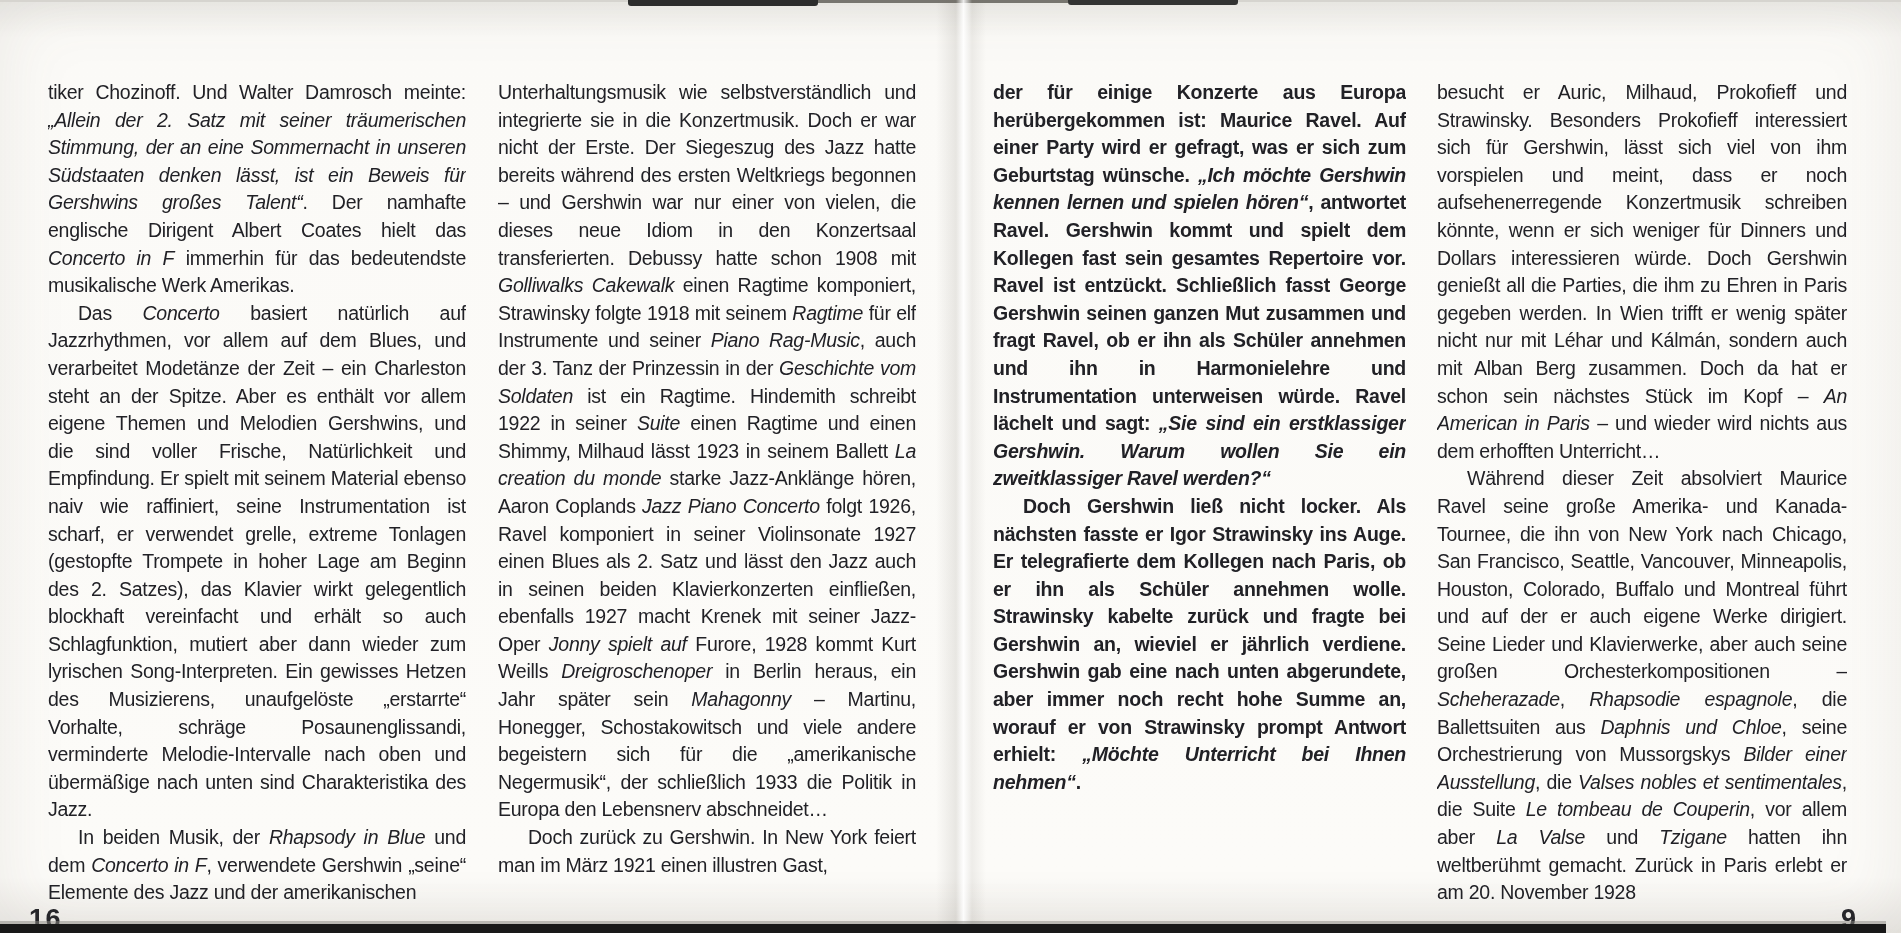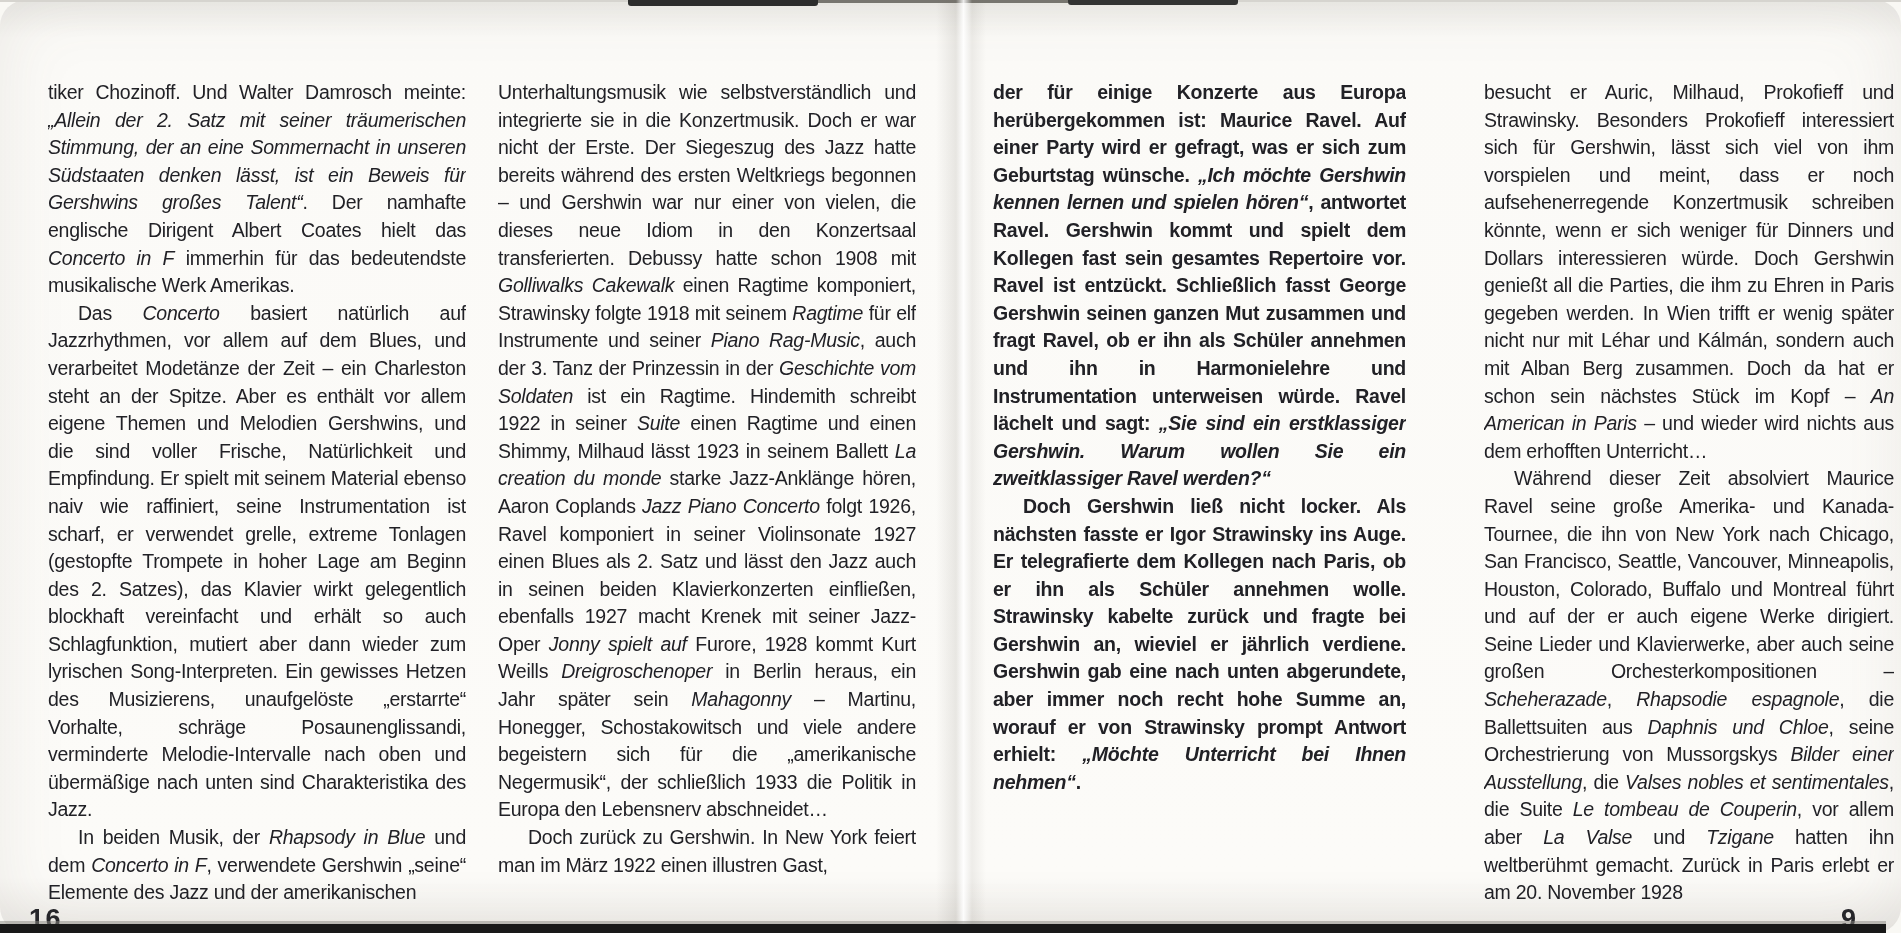--- a/index.html
+++ b/index.html
@@ -5,21 +5,20 @@
   html,body{margin:0;padding:0;}
   body{
     width:1901px;height:933px;position:relative;overflow:hidden;
     background:#f9f8f4;
     font-family:"Liberation Sans", sans-serif;
   }
   .scan{
     position:absolute;inset:0;
     background:linear-gradient(180deg,#eeede9 0%,#fbfaf7 4%,#fcfbf8 94%,#edebe7 100%);
     box-shadow:inset 0 0 70px rgba(95,90,78,0.10);
-    border-radius:26px;
   }
   .fold{
     position:absolute;top:0;left:936px;width:50px;height:100%;
     background:linear-gradient(90deg,rgba(110,105,95,0) 0%,rgba(110,105,95,0.14) 40%,rgba(255,255,255,0.85) 55%,rgba(110,105,95,0.10) 72%,rgba(110,105,95,0) 100%);
   }
   .edge{position:absolute;background:#1c1c1c;}
   .edge-top-line{position:absolute;top:0;left:0;width:100%;height:2px;background:#d6d4cf;}
   .seg1{top:0;left:628px;width:190px;height:6px;border-radius:0 0 3px 3px;background:#2c2c2c;}
   .seg2{top:0;left:818px;width:250px;height:3px;background:#77756f;}
   .seg3{top:0;left:1068px;width:170px;height:5px;border-radius:0 0 3px 3px;background:#333;}
@@ -29,21 +28,21 @@
   .column{
     position:absolute;top:79px;height:822px;overflow:hidden;
     text-align:justify;
     font-size:19.5px;line-height:27.6px;letter-spacing:-0.25px;
     color:#212126;
     hyphens:auto;-webkit-hyphens:auto;
   }
   #col1{left:48px;width:418px;}
   #col2{left:498px;width:418px;}
   #col3{left:993px;width:413px;font-weight:bold;}
-  #col4{left:1484px;width:410px;}
+  #col4{left:1437px;width:410px;}
   .para{margin:0;}
   .para.indent{text-indent:30px;}
   .it{font-style:italic;}
 
   .pagenum{
     position:absolute;top:896px;
     font-size:27px;font-weight:bold;color:#26262a;letter-spacing:1.5px;margin-top:8px;
   }
   #pn-left{left:29px;}
   #pn-right{left:1841px;}
@@ -59,21 +58,21 @@
   <div class="fold"></div>
 
   <div class="column" id="col1">
       <p class="para"><span>tiker Chozinoff. Und Walter Damrosch meinte: </span><span class="it">„Allein der 2. Satz mit seiner träumerischen Stimmung, der an eine Sommernacht in unseren Südstaaten denken lässt, ist ein Beweis für Gershwins großes Talent“</span><span>. Der namhafte englische Dirigent Albert Coates hielt das </span><span class="it">Concerto in F</span><span> immerhin für das bedeutendste musikalische Werk Amerikas.</span></p>
       <p class="para indent"><span>Das </span><span class="it">Concerto</span><span> basiert natürlich auf Jazzrhythmen, vor allem auf dem Blues, und verarbeitet Modetänze der Zeit – ein Charleston steht an der Spitze. Aber es enthält vor allem eigene Themen und Melodien Gershwins, und die sind voller Frische, Natürlichkeit und Empfindung. Er spielt mit seinem Material ebenso naiv wie raffiniert, seine Instrumentation ist scharf, er verwendet grelle, extreme Tonlagen (gestopfte Trompete in hoher Lage am Beginn des 2. Satzes), das Klavier wirkt gelegentlich blockhaft vereinfacht und erhält so auch Schlagfunktion, mutiert aber dann wieder zum lyrischen Song-Interpreten. Ein gewisses Hetzen des Musizierens, unaufgelöste „erstarrte“ Vorhalte, schräge Posaunenglissandi, verminderte Melodie-Intervalle nach oben und übermäßige nach unten sind Charakteristika des Jazz.</span></p>
       <p class="para indent"><span>In beiden Musik, der </span><span class="it">Rhapsody in Blue</span><span> und dem </span><span class="it">Concerto in F</span><span>, verwendete Gershwin „seine“ Elemente des Jazz und der amerikanischen</span></p>
     </div>
 
   <div class="column" id="col2">
       <p class="para"><span>Unterhaltungsmusik wie selbstverständlich und integrierte sie in die Konzertmusik. Doch er war nicht der Erste. Der Siegeszug des Jazz hatte bereits während des ersten Weltkriegs begonnen – und Gershwin war nur einer von vielen, die dieses neue Idiom in den Konzertsaal transferierten. Debussy hatte schon 1908 mit </span><span class="it">Golliwalks Cakewalk</span><span> einen Ragtime komponiert, Strawinsky folgte 1918 mit seinem </span><span class="it">Ragtime</span><span> für elf Instrumente und seiner </span><span class="it">Piano Rag-Music</span><span>, auch der 3. Tanz der Prinzessin in der </span><span class="it">Geschichte vom Soldaten</span><span> ist ein Ragtime. Hindemith schreibt 1922 in seiner </span><span class="it">Suite</span><span> einen Ragtime und einen Shimmy, Milhaud lässt 1923 in seinem Ballett </span><span class="it">La creation du monde</span><span> starke Jazz-Anklänge hören, Aaron Coplands </span><span class="it">Jazz Piano Concerto</span><span> folgt 1926, Ravel komponiert in seiner Violinsonate 1927 einen Blues als 2. Satz und lässt den Jazz auch in seinen beiden Klavierkonzerten einfließen, ebenfalls 1927 macht Krenek mit seiner Jazz-Oper </span><span class="it">Jonny spielt auf</span><span> Furore, 1928 kommt Kurt Weills </span><span class="it">Dreigroschenoper</span><span> in Berlin heraus, ein Jahr später sein </span><span class="it">Mahagonny</span><span> – Martinu, Honegger, Schostakowitsch und viele andere begeistern sich für die „amerikanische Negermusik“, der schließlich 1933 die Politik in Europa den Lebensnerv abschneidet…</span></p>
-      <p class="para indent"><span>Doch zurück zu Gershwin. In New York feiert man im März 1922 einen illustren Gast,</span></p>
+      <p class="para indent"><span>Doch zurück zu Gershwin. In New York feiert man im März 1921 einen illustren Gast,</span></p>
     </div>
 
   <div class="column" id="col3">
       <p class="para"><span>der für einige Konzerte aus Europa herübergekommen ist: Maurice Ravel. Auf einer Party wird er gefragt, was er sich zum Geburtstag wünsche. </span><span class="it">„Ich möchte Gershwin kennen lernen und spielen hören“</span><span>, antwortet Ravel. Gershwin kommt und spielt dem Kollegen fast sein gesamtes Repertoire vor. Ravel ist entzückt. Schließlich fasst George Gershwin seinen ganzen Mut zusammen und fragt Ravel, ob er ihn als Schüler annehmen und ihn in Harmonielehre und Instrumentation unterweisen würde. Ravel lächelt und sagt: </span><span class="it">„Sie sind ein erstklassiger Gershwin. Warum wollen Sie ein zweitklassiger Ravel werden?“</span></p>
       <p class="para indent"><span>Doch Gershwin ließ nicht locker. Als nächsten fasste er Igor Strawinsky ins Auge. Er telegrafierte dem Kollegen nach Paris, ob er ihn als Schüler annehmen wolle. Strawinsky kabelte zurück und fragte bei Gershwin an, wieviel er jährlich verdiene. Gershwin gab eine nach unten abgerundete, aber immer noch recht hohe Summe an, worauf er von Strawinsky prompt Antwort erhielt: </span><span class="it">„Möchte Unterricht bei Ihnen nehmen“</span><span>.</span></p>
     </div>
 
   <div class="column" id="col4">
       <p class="para"><span>besucht er Auric, Milhaud, Prokofieff und Strawinsky. Besonders Prokofieff interessiert sich für Gershwin, lässt sich viel von ihm vorspielen und meint, dass er noch aufsehenerregende Konzertmusik schreiben könnte, wenn er sich weniger für Dinners und Dollars interessieren würde. Doch Gershwin genießt all die Parties, die ihm zu Ehren in Paris gegeben werden. In Wien trifft er wenig später nicht nur mit Léhar und Kálmán, sondern auch mit Alban Berg zusammen. Doch da hat er schon sein nächstes Stück im Kopf – </span><span class="it">An American in Paris</span><span> – und wieder wird nichts aus dem erhofften Unterricht…</span></p>
       <p class="para indent"><span>Während dieser Zeit absolviert Maurice Ravel seine große Amerika- und Kanada-Tournee, die ihn von New York nach Chicago, San Francisco, Seattle, Vancouver, Minneapolis, Houston, Colorado, Buffalo und Montreal führt und auf der er auch eigene Werke dirigiert. Seine Lieder und Klavierwerke, aber auch seine großen Orchesterkompositionen – </span><span class="it">Scheherazade</span><span>, </span><span class="it">Rhapsodie espagnole</span><span>, die Ballettsuiten aus </span><span class="it">Daphnis und Chloe</span><span>, seine Orchestrierung von Mussorgskys </span><span class="it">Bilder einer Ausstellung</span><span>, die </span><span class="it">Valses nobles et sentimentales</span><span>, die Suite </span><span class="it">Le tombeau de Couperin</span><span>, vor allem aber </span><span class="it">La Valse</span><span> und </span><span class="it">Tzigane</span><span> hatten ihn weltberühmt gemacht. Zurück in Paris erlebt er am 20. November 1928</span></p>

